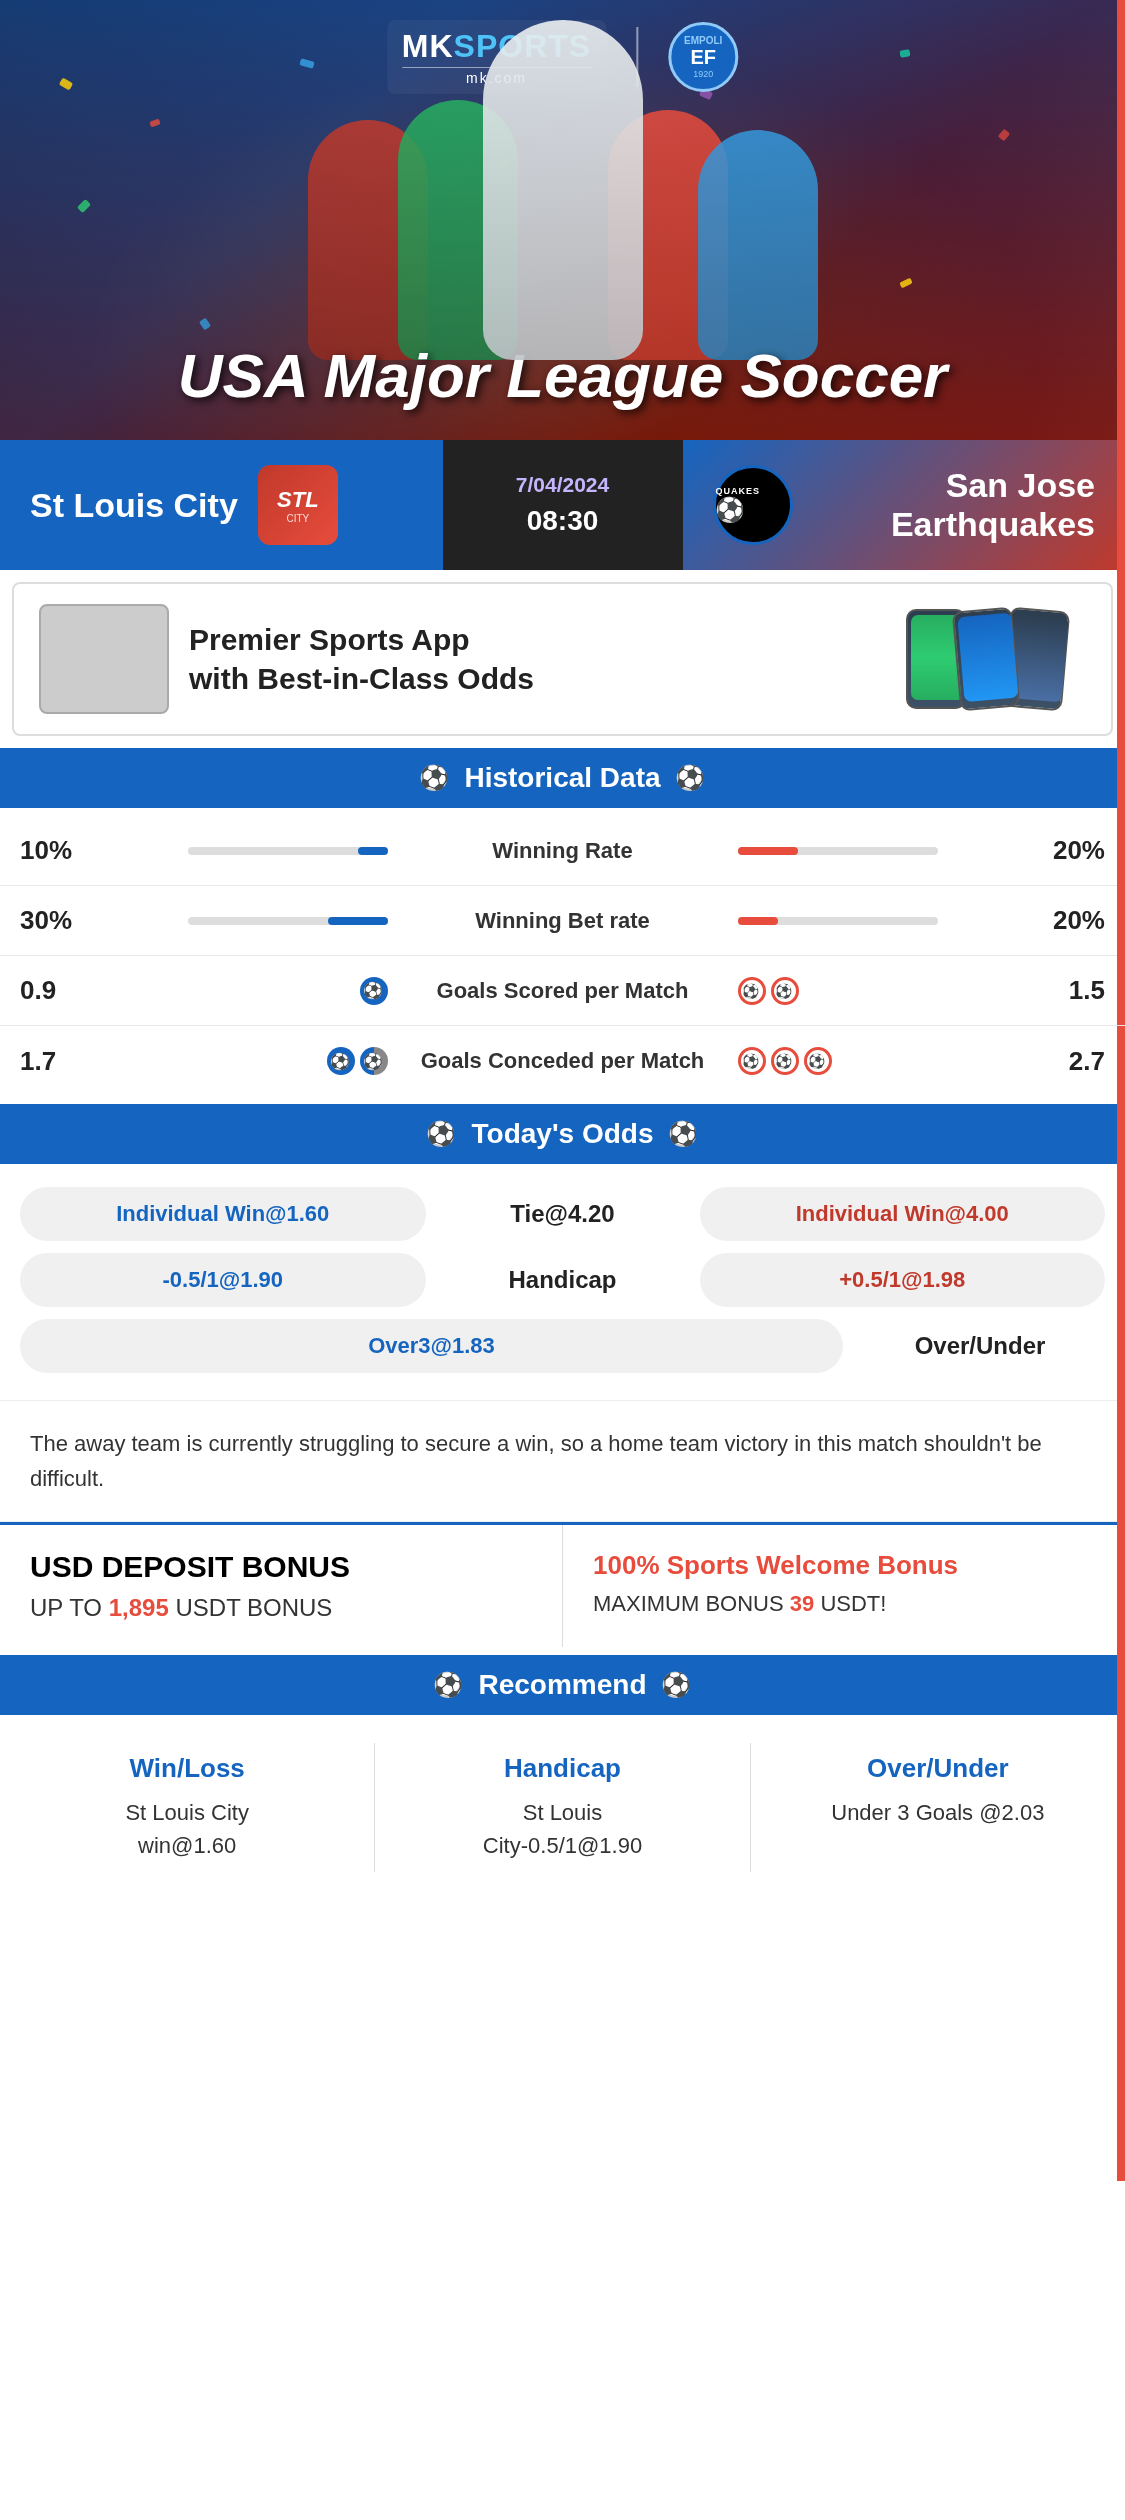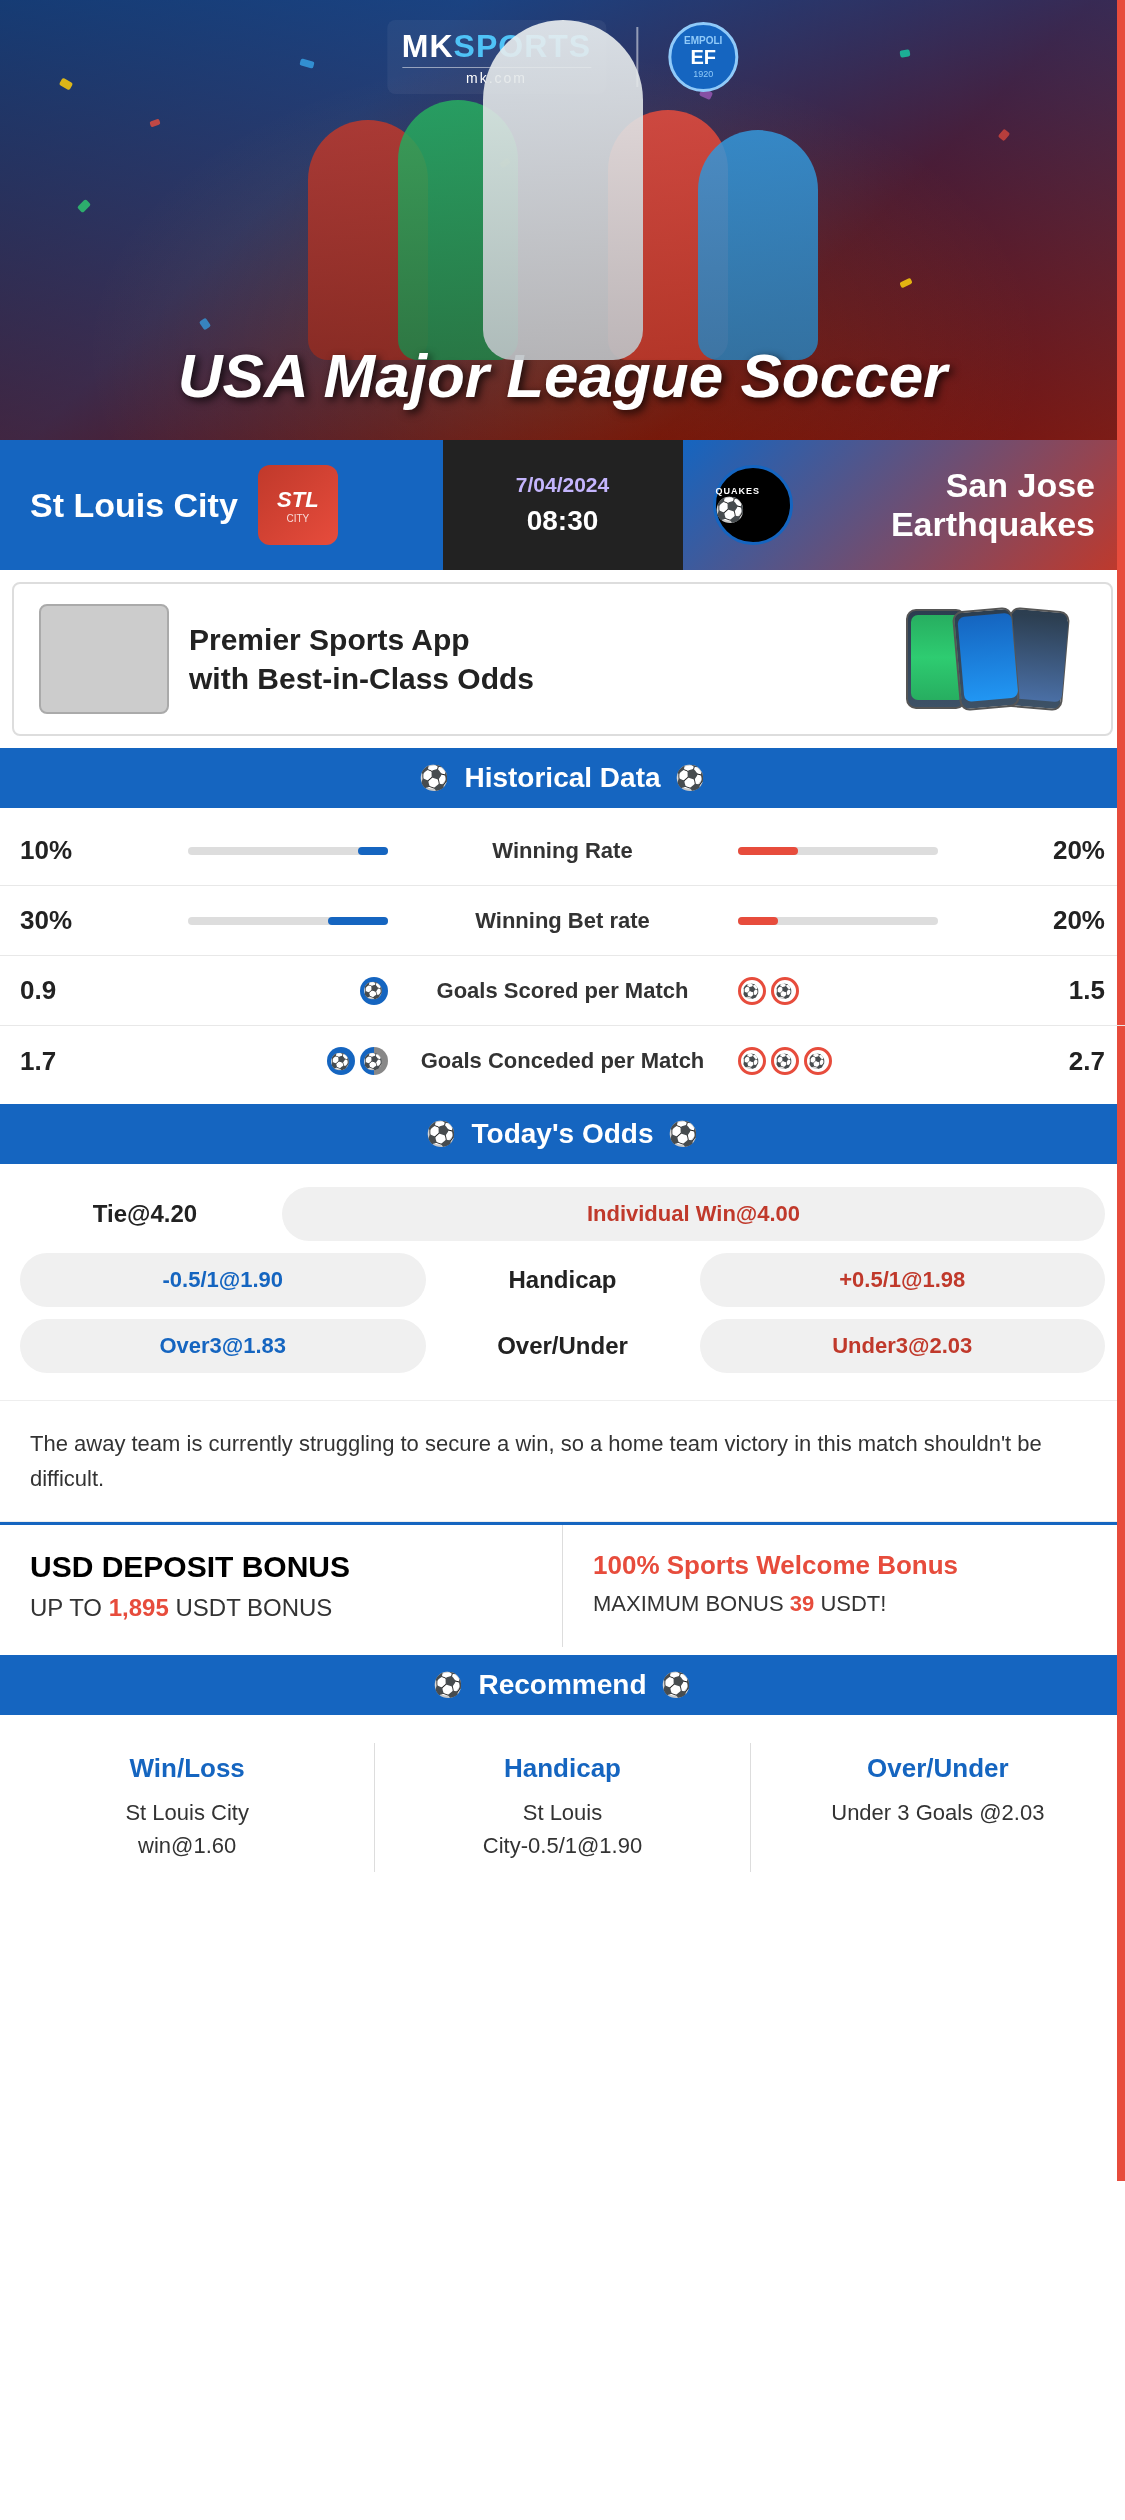--- a/index.html
+++ b/index.html
@@ -681,34 +681,34 @@
 <div>
   <div class="section-header">
     <span class="soccer-ball-icon">⚽</span>
     <span class="section-header-title">Today's Odds</span>
     <span class="soccer-ball-icon">⚽</span>
   </div>
 
   <div class="odds-section">
 
     <div class="odds-row">
+      <div class="odds-cell odds-cell-blue">Individual Win@1.60</div>
       <div class="odds-center-label">Tie@4.20</div>
       <div class="odds-cell odds-cell-red">Individual Win@4.00</div>
     </div>
 
     <div class="odds-row">
       <div class="odds-cell odds-cell-blue">-0.5/1@1.90</div>
       <div class="odds-center-label">Handicap</div>
       <div class="odds-cell odds-cell-red">+0.5/1@1.98</div>
     </div>
 
     <div class="odds-row">
       <div class="odds-cell odds-cell-blue">Over3@1.83</div>
       <div class="odds-center-label">Over/Under</div>
-      <div class="odds-cell odds-cell-red">Under3@2.03</div>
     </div>
   </div>
 </div>
 
 <div class="analysis-text">
   <span>The away team is currently struggling to secure a win, so a home team victory in this match shouldn't be difficult.</span>
 </div>
 
 <div class="bonus-section">
   <div class="bonus-left">

